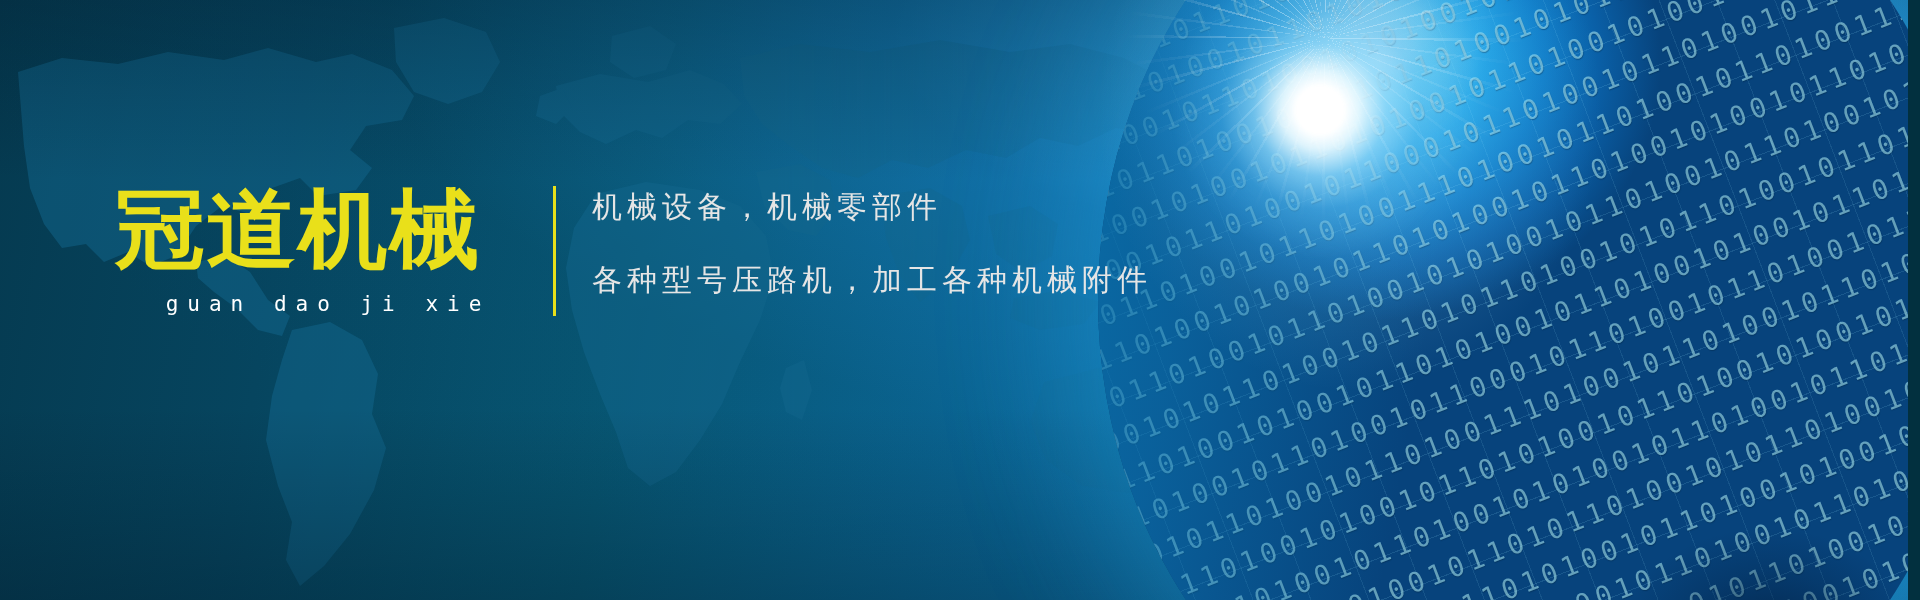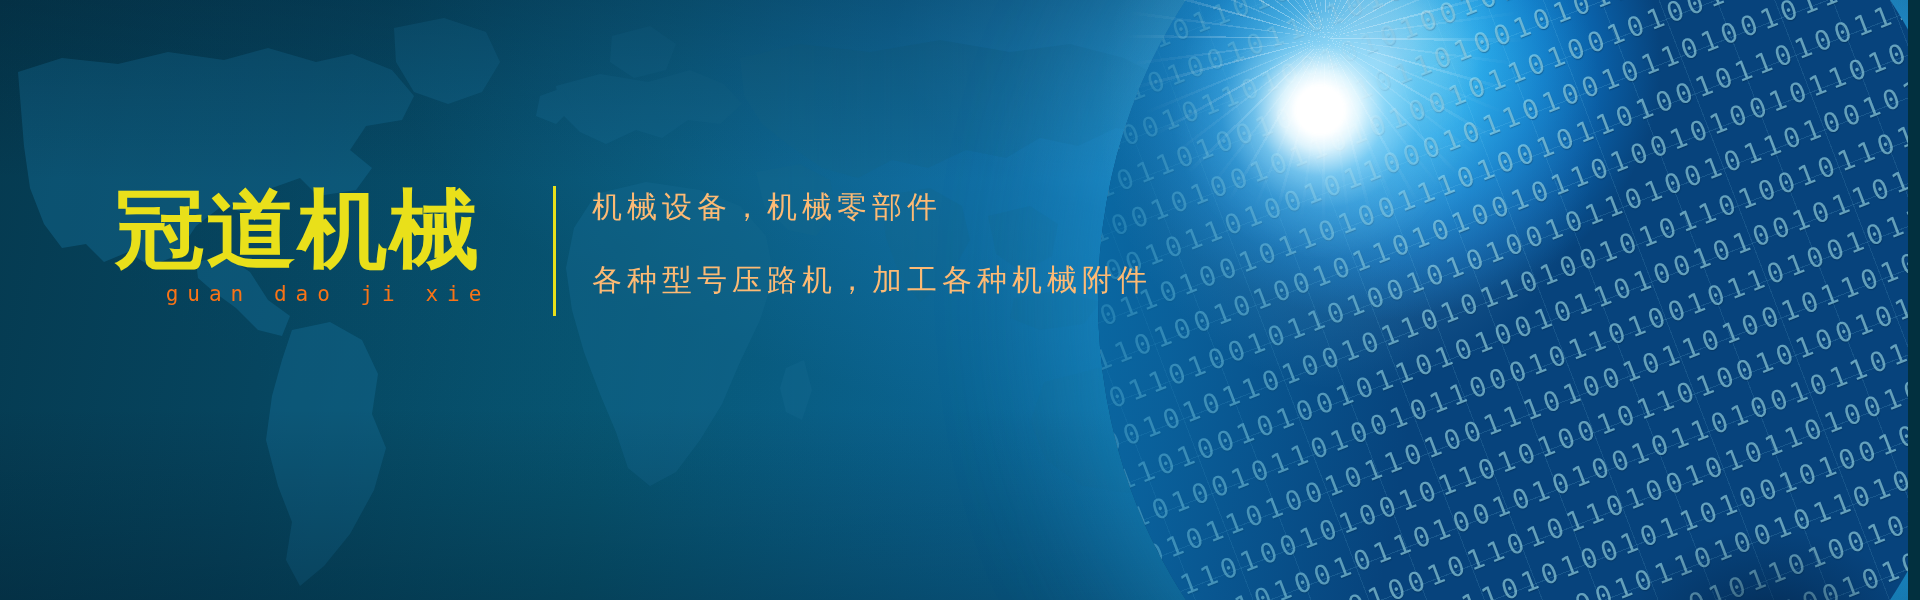--- a/index.html
+++ b/index.html
@@ -167,25 +167,25 @@
     font-weight: 700;
     font-size: 86px;
     line-height: 1;
     letter-spacing: 2px;
     color: #e9e01a;
     white-space: nowrap;
     transform: scaleX(1.04);
     transform-origin: left center;
   }
   .logo-py {
-    margin-top: 10px;
+    margin-top: 20px;
     font-family: "DejaVu Sans Mono", "Liberation Mono", monospace;
     font-size: 21px;
     letter-spacing: 9px;
-    color: #f97316;
+    color: #ffffff;
     text-align: center;
     padding-left: 16px;
     white-space: nowrap;
   }
 
   .divider {
     position: absolute;
     left: 553px;
     top: 186px;
     width: 3px;
@@ -196,21 +196,21 @@
   .taglines {
     position: absolute;
     left: 592px;
     top: 192px;
   }
   .tagline {
     font-family: "DejaVu Sans", "Liberation Sans", sans-serif;
     font-size: 30px;
     line-height: 1;
     letter-spacing: 5px;
-    color: #fdba74;
+    color: #e5e5e5;
     white-space: nowrap;
   }
   .tagline + .tagline { margin-top: 43px; }
 </style>
 </head>
 <body>
 
 <div id="banner">
 
   <div class="bg-base"></div>

